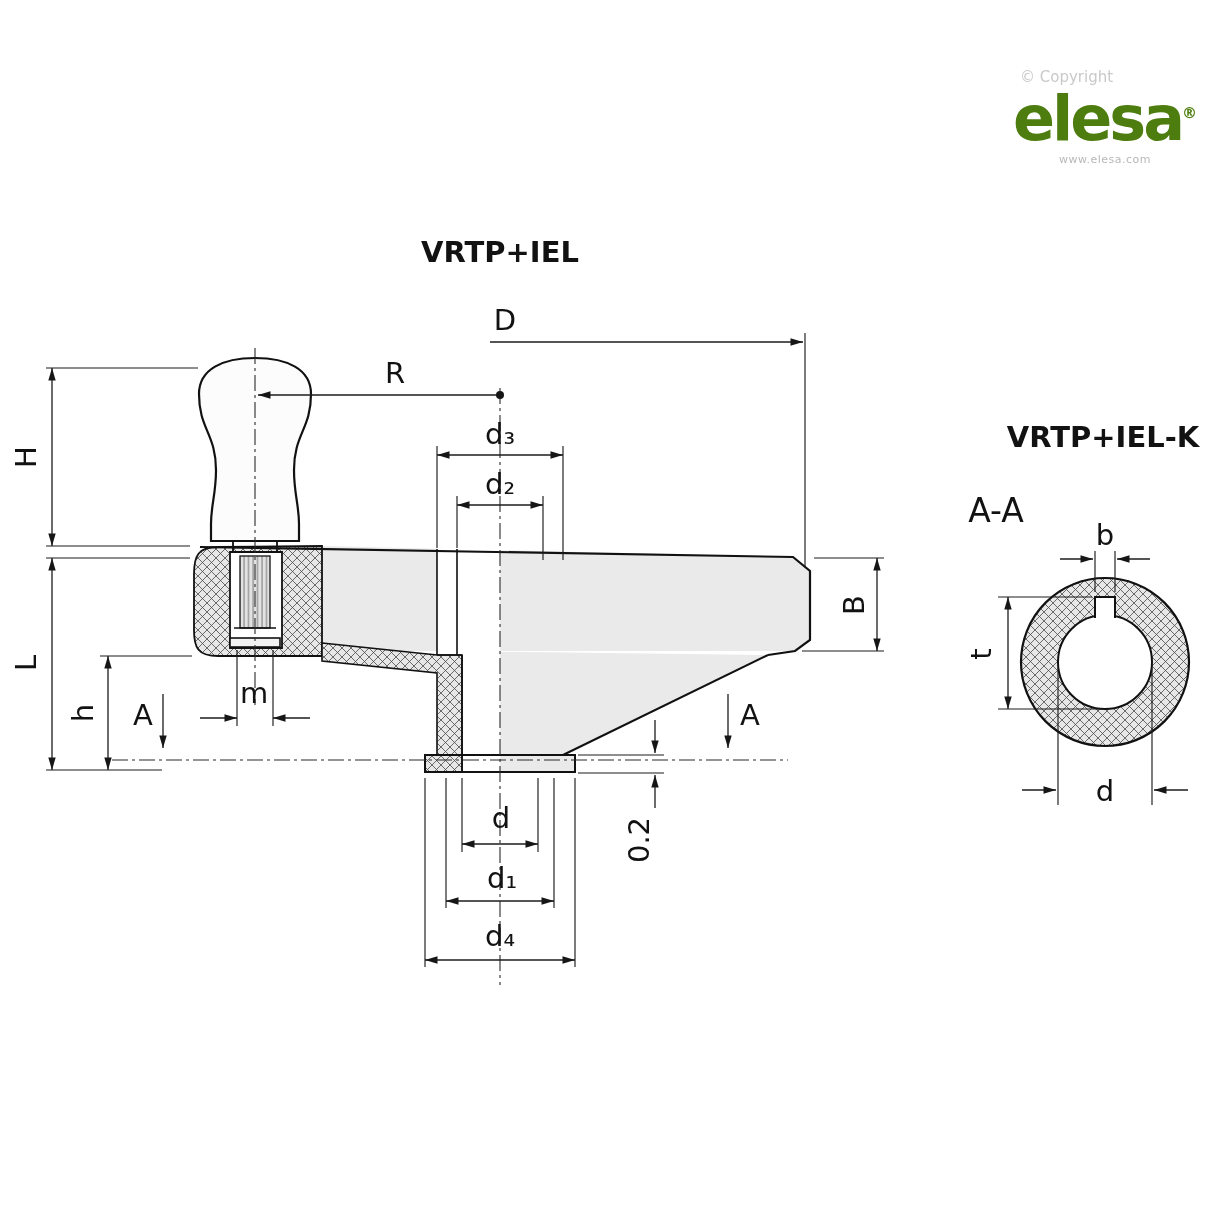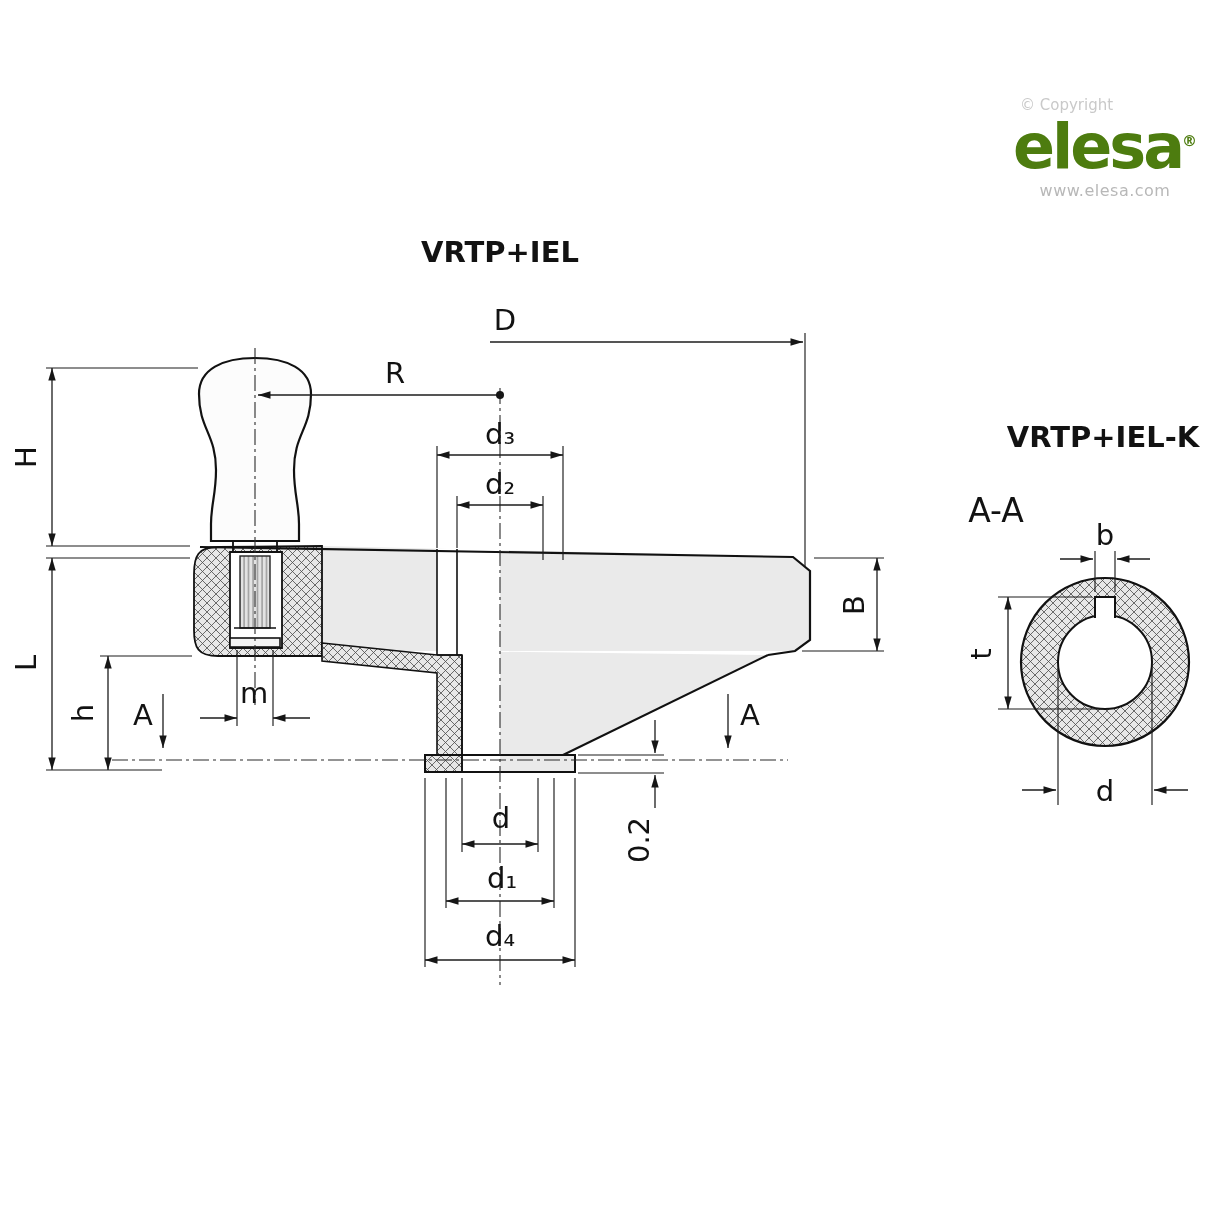--- a/index.html
+++ b/index.html
@@ -1,22 +1,22 @@
 <!DOCTYPE html>
 <html><head>
 <meta charset="utf-8">
 <style>
   html,body{margin:0;padding:0;background:#fff;}
   body{width:1214px;height:1214px;font-family:"DejaVu Sans",sans-serif;}
   .canvas{position:relative;width:1214px;height:1214px;background:#ffffff;overflow:hidden;}
-  .branding{position:absolute;top:96px;right:14px;width:190px;text-align:center;user-select:none;}
+  .branding{position:absolute;top:68px;right:14px;width:190px;text-align:center;user-select:none;}
   .brand-copy{font-size:15px;color:#c9c9c9;text-align:left;padding-left:10px;margin-bottom:2px;}
   .brand-logo{font-size:62px;font-weight:bold;color:#4d7c0f;line-height:1;letter-spacing:-3px;}
   .brand-reg{font-size:15px;vertical-align:super;letter-spacing:0;}
-  .brand-site{font-size:16px;color:#b8b8b8;margin-top:3px;letter-spacing:.5px;}
+  .brand-site{font-size:11px;color:#b8b8b8;margin-top:3px;letter-spacing:.5px;}
   svg{position:absolute;left:0;top:0;}
   text.dim{font-family:"DejaVu Sans",sans-serif;font-size:29px;fill:#121212;}
   text.ttl{font-family:"DejaVu Sans",sans-serif;font-size:29px;font-weight:bold;fill:#121212;}
   text.aa{font-size:33px;}
   .outline{stroke:#111;fill:none;}
   .ext{stroke:#1c1c1c;stroke-width:1.15;fill:none;}
   .dline{stroke:#1c1c1c;stroke-width:1.3;fill:none;}
   .cline{stroke:#2a2a2a;stroke-width:1.1;fill:none;stroke-dasharray:16 4 3 4;}
 </style>
 </head>

